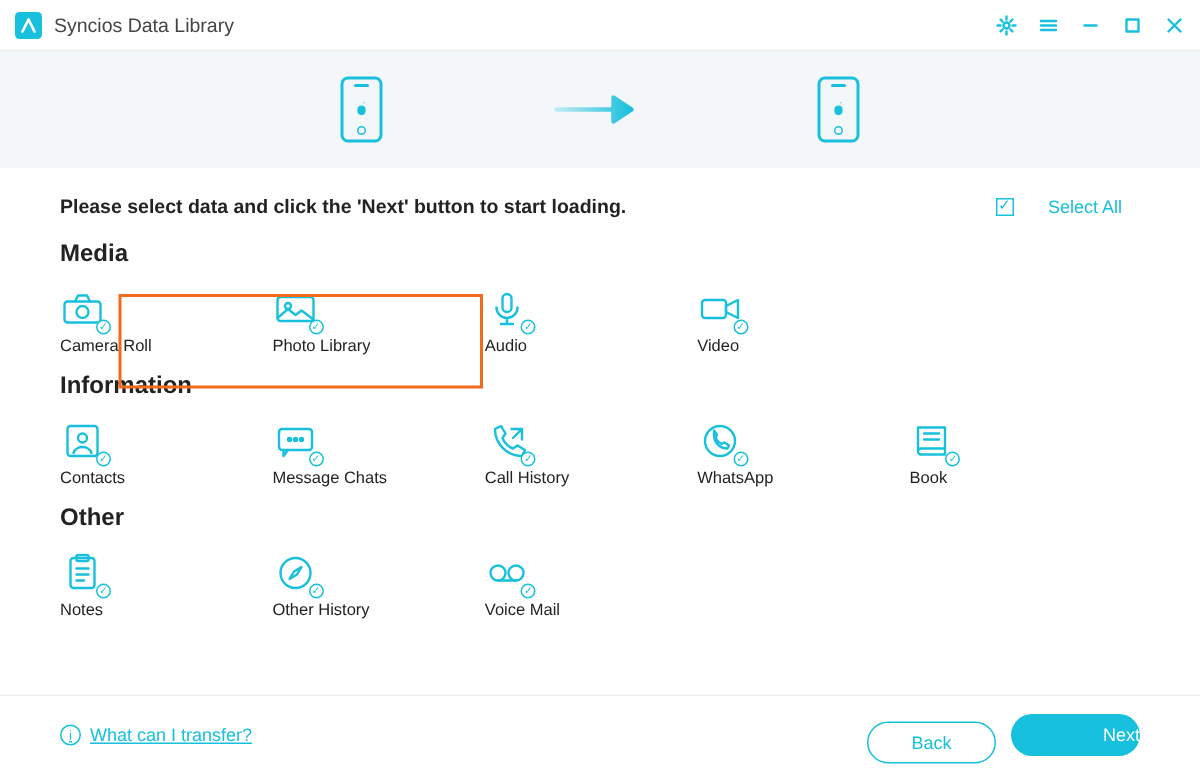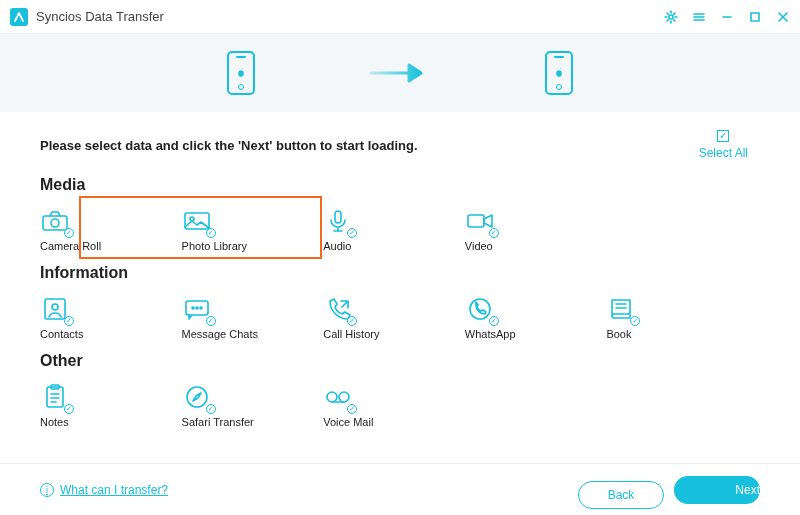--- a/index.html
+++ b/index.html
@@ -12,21 +12,21 @@
   .win-controls span { width: 14px; height: 14px; display: flex; align-items: center; justify-content: center; color: #666; cursor: pointer; }
   .banner { background: #f4f7f9; height: 78px; display: flex; align-items: center; justify-content: center; gap: 110px; }
   .phone { width: 28px; height: 44px; border: 2px solid #17c0dc; border-radius: 5px; position: relative; display: flex; align-items: center; justify-content: center; }
   .phone::before { content: ""; position: absolute; top: 3px; width: 10px; height: 2px; background: #17c0dc; border-radius: 2px; }
   .phone::after { content: ""; position: absolute; bottom: 3px; width: 4px; height: 4px; border: 1px solid #17c0dc; border-radius: 50%; }
   .apple { width: 12px; height: 12px; }
   .arrow { width: 70px; height: 24px; display: flex; align-items: center; justify-content: center; }
   .content { padding: 18px 52px 0 40px; }
   .instruction-row { display: flex; justify-content: space-between; align-items: center; margin-bottom: 16px; }
   .instruction { font-size: 13px; font-weight: bold; color: #222; }
-  .select-all { display: flex; align-items: center; gap: 4px; color: #17c0dc; font-size: 12px; cursor: pointer; flex-direction: column; }
+  .select-all { display: flex; align-items: center; gap: 23px; color: #17c0dc; font-size: 12px; cursor: pointer; }
   .checkbox { width: 12px; height: 12px; border: 1.5px solid #17c0dc; display: flex; align-items: center; justify-content: center; }
   .checkbox.checked::after { content: "✓"; font-size: 10px; color: #17c0dc; line-height: 1; }
   .section-label { font-size: 16px; font-weight: bold; color: #222; margin: 6px 0 8px 0; }
   .grid { display: grid; grid-template-columns: repeat(5, 1fr); row-gap: 10px; }
   .item { display: flex; flex-direction: column; gap: 6px; cursor: pointer; padding: 6px 0; }
   .item .icon-box { width: 30px; height: 26px; position: relative; display: flex; align-items: center; justify-content: center; }
   .check-badge { position: absolute; right: -4px; bottom: -4px; width: 10px; height: 10px; border-radius: 50%; background: #fff; border: 1.5px solid #17c0dc; display: flex; align-items: center; justify-content: center; }
   .check-badge::after { content: "✓"; font-size: 7px; color: #17c0dc; }
   .item-label { font-size: 11px; color: #222; }
   .highlight { position: absolute; border: 2.5px solid #f26a1b; pointer-events: none; }
@@ -41,21 +41,21 @@
 </style>
 </head>
 <body>
 
 <div class="titlebar">
   <div class="logo">
     <svg viewBox="0 0 12 12">
         <path d="M2 10 L6 2 L10 10" stroke="#fff" stroke-width="1.8"></path>
       </svg>
   </div>
-  <div class="app-title">Syncios Data Transfer</div>
+  <div class="app-title">Syncios Data Library</div>
   <div class="win-controls">
     <span>
         <svg viewBox="0 0 14 14">
           <circle cx="7" cy="7" r="2"></circle>
           <path d="M7 1v2M7 11v2M1 7h2M11 7h2M3 3l1.4 1.4M9.6 9.6L11 11M11 3l-1.4 1.4M4.4 9.6L3 11"></path>
         </svg>
       </span>
     <span>
         <svg viewBox="0 0 14 14">
           <path d="M2 4h10M2 7h10M2 10h10"></path>
@@ -230,21 +230,21 @@
       <span class="item-label">Notes</span>
     </div>
     <div class="item">
       <div class="icon-box">
           <svg viewBox="0 0 30 26">
             <circle cx="15" cy="13" r="10"></circle>
             <path d="M19 9l-3 5-5 3 3-5z"></path>
           </svg>
           <span class="check-badge"></span>
         </div>
-      <span class="item-label">Safari Transfer</span>
+      <span class="item-label">Other History</span>
     </div>
     <div class="item">
       <div class="icon-box">
           <svg viewBox="0 0 30 26">
             <circle cx="9" cy="13" r="5"></circle>
             <circle cx="21" cy="13" r="5"></circle>
             <path d="M9 18h12"></path>
           </svg>
           <span class="check-badge"></span>
         </div>

